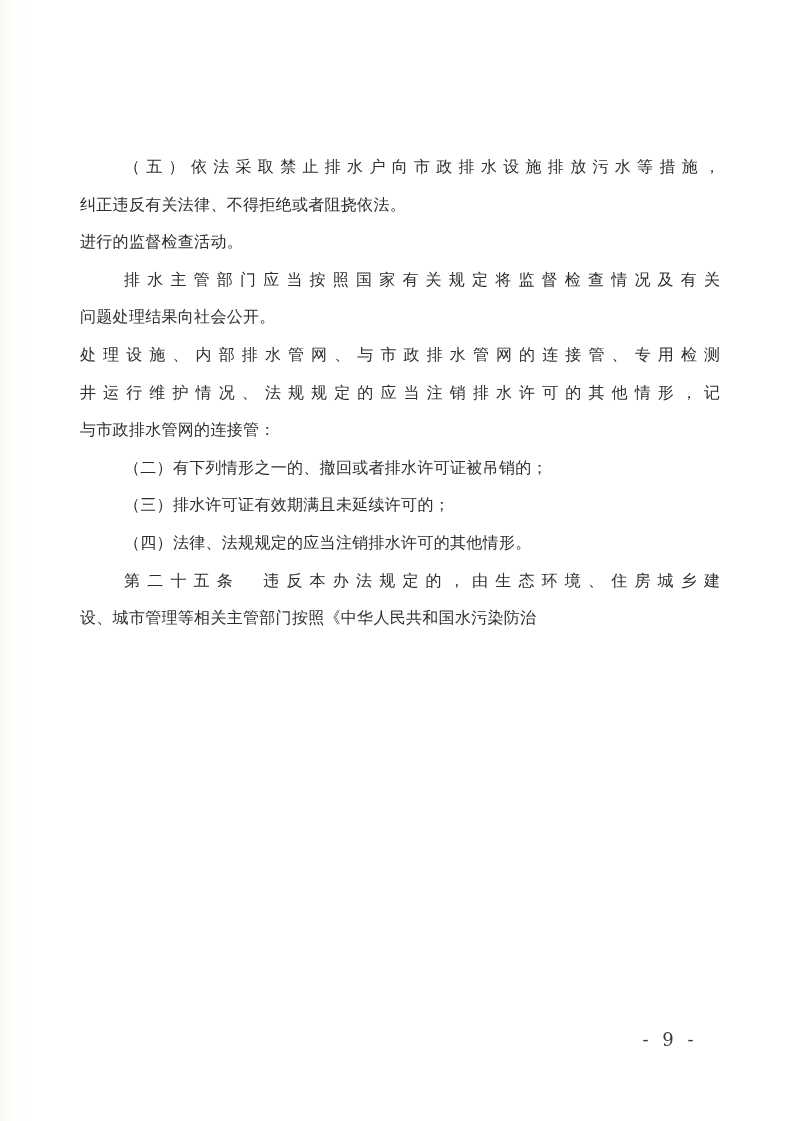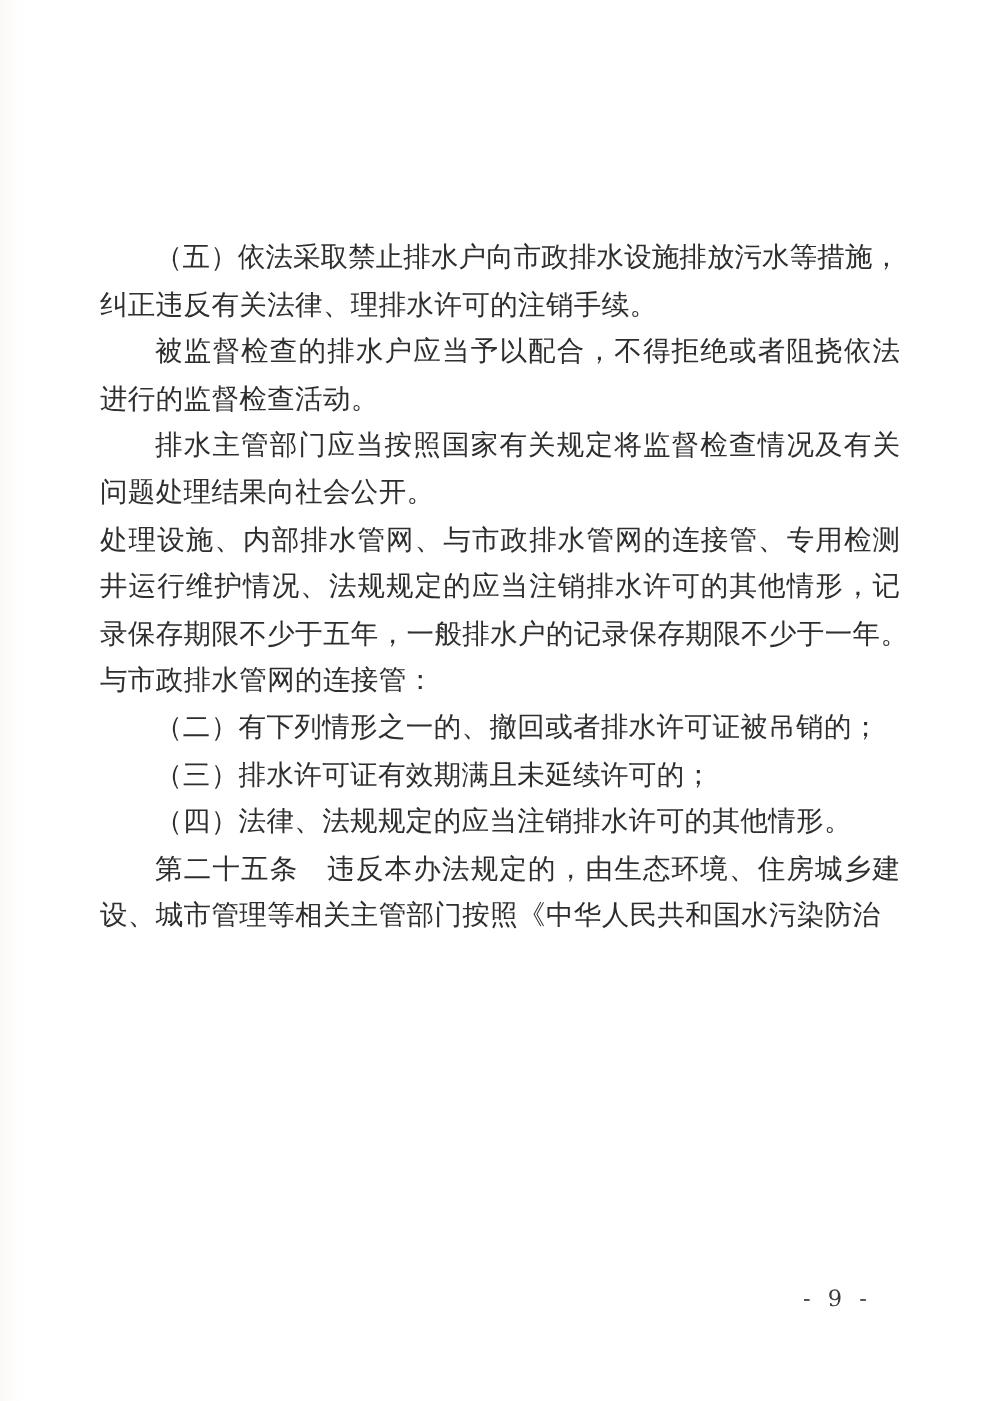--- a/index.html
+++ b/index.html
@@ -21,22 +21,21 @@
     width: 793px;
     height: 1121px;
     background: linear-gradient(90deg, #faf9f5 0px, #fefefe 14px, #ffffff 30px);
   }
   .doc-body {
     position: absolute;
     left: 80px;
     top: 148px;
     width: 640px;
     color: #2e2e2e;
-    font-size: 22px;
-    margin-top: 40px;
+    font-size: 16px;
   }
   .para {
     margin: 0;
     padding: 0;
   }
   .line {
     height: 37.6px;
     line-height: 37.6px;
     white-space: nowrap;
     letter-spacing: 0.3px;
@@ -63,34 +62,32 @@
     line-height: 28px;
   }
 </style>
 </head>
 <body>
 
 <div class="page">
   <div class="doc-body">
       <div class="para">
         <div class="line indent justify">（五）依法采取禁止排水户向市政排水设施排放污水等措施，</div>
-        <div class="line">纠正违反有关法律、理排水许可的注销手续。</div>
+        <div class="line">纠正违反有关法律、不得拒绝或者阻挠依法。</div>
       </div>
       <div class="para">
-        <div class="line indent justify">被监督检查的排水户应当予以配合，不得拒绝或者阻挠依法</div>
         <div class="line">进行的监督检查活动。</div>
       </div>
       <div class="para">
         <div class="line indent justify">排水主管部门应当按照国家有关规定将监督检查情况及有关</div>
         <div class="line">问题处理结果向社会公开。</div>
       </div>
       <div class="para">
         <div class="line justify">处理设施、内部排水管网、与市政排水管网的连接管、专用检测</div>
         <div class="line justify">井运行维护情况、法规规定的应当注销排水许可的其他情形，记</div>
-        <div class="line">录保存期限不少于五年，一般排水户的记录保存期限不少于一年。</div>
       </div>
       <div class="para">
         <div class="line">与市政排水管网的连接管：</div>
       </div>
       <div class="para">
         <div class="line indent">（二）有下列情形之一的、撤回或者排水许可证被吊销的；</div>
       </div>
       <div class="para">
         <div class="line indent">（三）排水许可证有效期满且未延续许可的；</div>
       </div>

